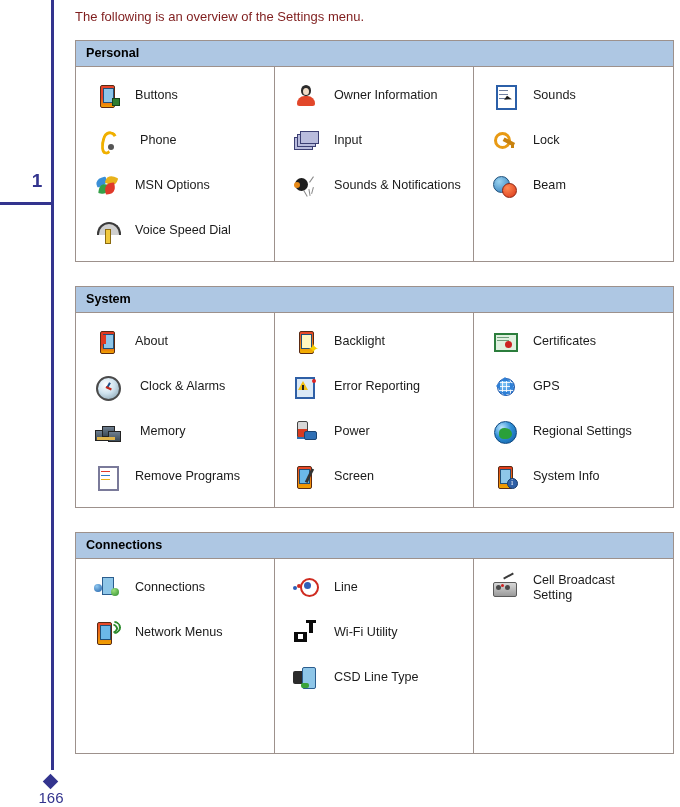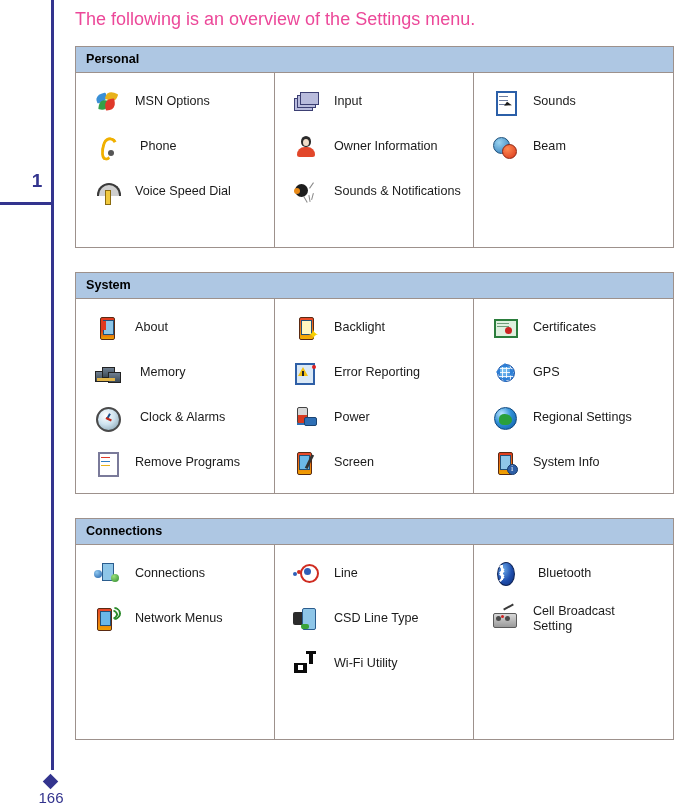--- a/index.html
+++ b/index.html
@@ -75,22 +75,22 @@
 
   .page-title {
     margin: 28px 0 0 0;
     font-size: 23px;
     font-weight: bold;
     color: #1b1b8f;
     letter-spacing: -0.2px;
   }
   .page-intro {
     margin: 9px 0 0 0;
-    font-size: 18px;
-    color: #ec4899;
+    font-size: 13px;
+    color: #7f1d1d;
   }
 
   
   .menu-table {
     margin-top: 16px;
     border: 1px solid #9d918c;
     background: #ffffff;
     box-sizing: border-box;
     width: 599px;
   }
@@ -589,69 +589,80 @@
 <div class="content">
 
   <p class="page-intro">The following is an overview of the Settings menu.</p>
 
   <div class="menu-table">
     <div class="table-head">Personal</div>
     <div class="cols">
       <div class="col">
         <div class="entry">
           <span class="icon-box">
+            <span class="ic ic-buttons">
+                <span class="pda">
+                  <span class="pda-screen"></span>
+                </span>
+                <span class="knob"></span>
+              </span>
+          </span>
+          <span class="entry-label">Buttons</span>
+        </div>
+        <div class="entry">
+          <span class="icon-box">
+            <span class="ic ic-phone">
+                <span class="hs"></span>
+                <span class="dot"></span>
+              </span>
+          </span>
+          <span class="entry-label ind">Phone</span>
+        </div>
+        <div class="entry">
+          <span class="icon-box">
             <span class="ic ic-msn">
                 <span class="w1"></span>
                 <span class="w2"></span>
                 <span class="w3"></span>
                 <span class="w4"></span>
               </span>
           </span>
           <span class="entry-label">MSN Options</span>
         </div>
         <div class="entry">
           <span class="icon-box">
-            <span class="ic ic-phone">
-                <span class="hs"></span>
-                <span class="dot"></span>
-              </span>
-          </span>
-          <span class="entry-label ind">Phone</span>
-        </div>
-        <div class="entry">
-          <span class="icon-box">
             <span class="ic ic-voice">
                 <span class="arc"></span>
                 <span class="stem"></span>
               </span>
           </span>
           <span class="entry-label">Voice Speed Dial</span>
         </div>
       </div>
 
       <div class="col">
+        <div class="entry">
+          <span class="icon-box">
+            <span class="ic ic-owner">
+                <span class="head"></span>
+                <span class="face"></span>
+                <span class="body"></span>
+              </span>
+          </span>
+          <span class="entry-label">Owner Information</span>
+        </div>
         <div class="entry">
           <span class="icon-box">
             <span class="ic ic-input">
                 <span class="card c1"></span>
                 <span class="card c2"></span>
                 <span class="card c3"></span>
               </span>
           </span>
           <span class="entry-label">Input</span>
-        </div>
-        <div class="entry">
-          <span class="icon-box">
-            <span class="ic ic-owner">
-                <span class="head"></span>
-                <span class="face"></span>
-                <span class="body"></span>
-              </span>
-          </span>
-          <span class="entry-label">Owner Information</span>
         </div>
         <div class="entry tall">
           <span class="icon-box">
             <span class="ic ic-sound">
                 <span class="spk"></span>
                 <span class="orange"></span>
                 <span class="wv v1"></span>
                 <span class="wv v2"></span>
                 <span class="wv v3"></span>
                 <span class="wv v4"></span>
@@ -669,20 +680,30 @@
                 <span class="ln l1"></span>
                 <span class="ln l2"></span>
                 <span class="ln l3"></span>
                 <span class="cur"></span>
               </span>
           </span>
           <span class="entry-label">Sounds</span>
         </div>
         <div class="entry">
           <span class="icon-box">
+            <span class="ic ic-lock">
+                <span class="ring"></span>
+                <span class="shaft"></span>
+                <span class="tooth"></span>
+              </span>
+          </span>
+          <span class="entry-label">Lock</span>
+        </div>
+        <div class="entry">
+          <span class="icon-box">
             <span class="ic ic-today">
                 <span class="globe"></span>
                 <span class="red"></span>
               </span>
           </span>
           <span class="entry-label">Beam</span>
         </div>
         <div class="entry"></div>
       </div>
     </div>
@@ -698,38 +719,38 @@
                 <span class="pda">
                   <span class="pda-screen"></span>
                 </span>
                 <span class="bar"></span>
               </span>
           </span>
           <span class="entry-label">About</span>
         </div>
         <div class="entry">
           <span class="icon-box">
+            <span class="ic ic-clock">
+                <span class="face"></span>
+                <span class="hand1"></span>
+                <span class="hand2"></span>
+              </span>
+          </span>
+          <span class="entry-label ind">Clock &amp; Alarms</span>
+        </div>
+        <div class="entry">
+          <span class="icon-box">
             <span class="ic ic-memory">
                 <span class="chip m1"></span>
                 <span class="chip m2"></span>
                 <span class="chip m3"></span>
                 <span class="gold"></span>
               </span>
           </span>
           <span class="entry-label ind">Memory</span>
-        </div>
-        <div class="entry">
-          <span class="icon-box">
-            <span class="ic ic-clock">
-                <span class="face"></span>
-                <span class="hand1"></span>
-                <span class="hand2"></span>
-              </span>
-          </span>
-          <span class="entry-label ind">Clock &amp; Alarms</span>
         </div>
         <div class="entry">
           <span class="icon-box">
             <span class="ic ic-menus">
                 <span class="bk" style="border-color:#7a7a9a"></span>
                 <span class="ln l1" style="background:#e0392a"></span>
                 <span class="ln l2" style="background:#2f7dc4"></span>
                 <span class="ln l3" style="background:#e8b21a"></span>
               </span>
           </span>
@@ -867,56 +888,43 @@
                 <span class="ring"></span>
                 <span class="inner"></span>
                 <span class="d d1"></span>
                 <span class="d d2"></span>
               </span>
           </span>
           <span class="entry-label">Line</span>
         </div>
         <div class="entry">
           <span class="icon-box">
-            <span class="ic ic-csd">
-                <span class="blk"></span>
-                <span class="pda3"></span>
-                <span class="grn"></span>
-              </span>
-          </span>
-          <span class="entry-label">CSD Line Type</span>
-        </div>
-        <div class="entry">
-          <span class="icon-box">
             <span class="ic ic-wifi">
                 <span class="base"></span>
                 <span class="hole"></span>
                 <span class="ant"></span>
                 <span class="cap"></span>
               </span>
           </span>
           <span class="entry-label">Wi-Fi Utility</span>
         </div>
+        <div class="entry">
+          <span class="icon-box">
+            <span class="ic ic-csd">
+                <span class="blk"></span>
+                <span class="pda3"></span>
+                <span class="grn"></span>
+              </span>
+          </span>
+          <span class="entry-label">CSD Line Type</span>
+        </div>
         <div class="entry"></div>
       </div>
 
       <div class="col">
-        <div class="entry">
-          <span class="icon-box">
-            <span class="ic ic-bt">
-                <span class="oval"></span>
-                <span class="rune"></span>
-                <span class="r1"></span>
-                <span class="r2"></span>
-                <span class="r3"></span>
-                <span class="r4"></span>
-              </span>
-          </span>
-          <span class="entry-label ind">Bluetooth</span>
-        </div>
         <div class="entry">
           <span class="icon-box">
             <span class="ic ic-cell">
                 <span class="ant"></span>
                 <span class="box"></span>
                 <span class="sp sp1"></span>
                 <span class="sp sp2"></span>
                 <span class="red"></span>
               </span>
           </span>

